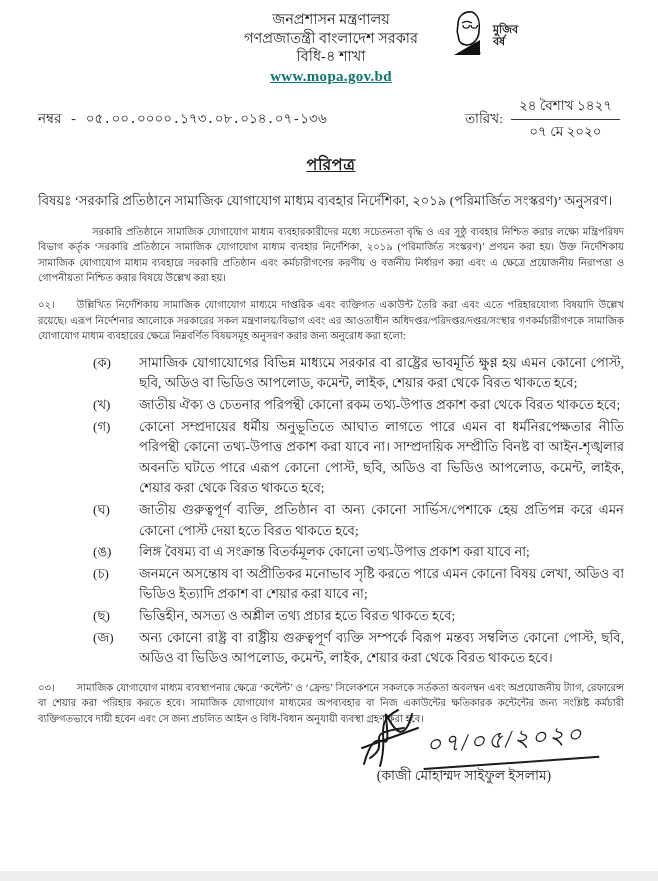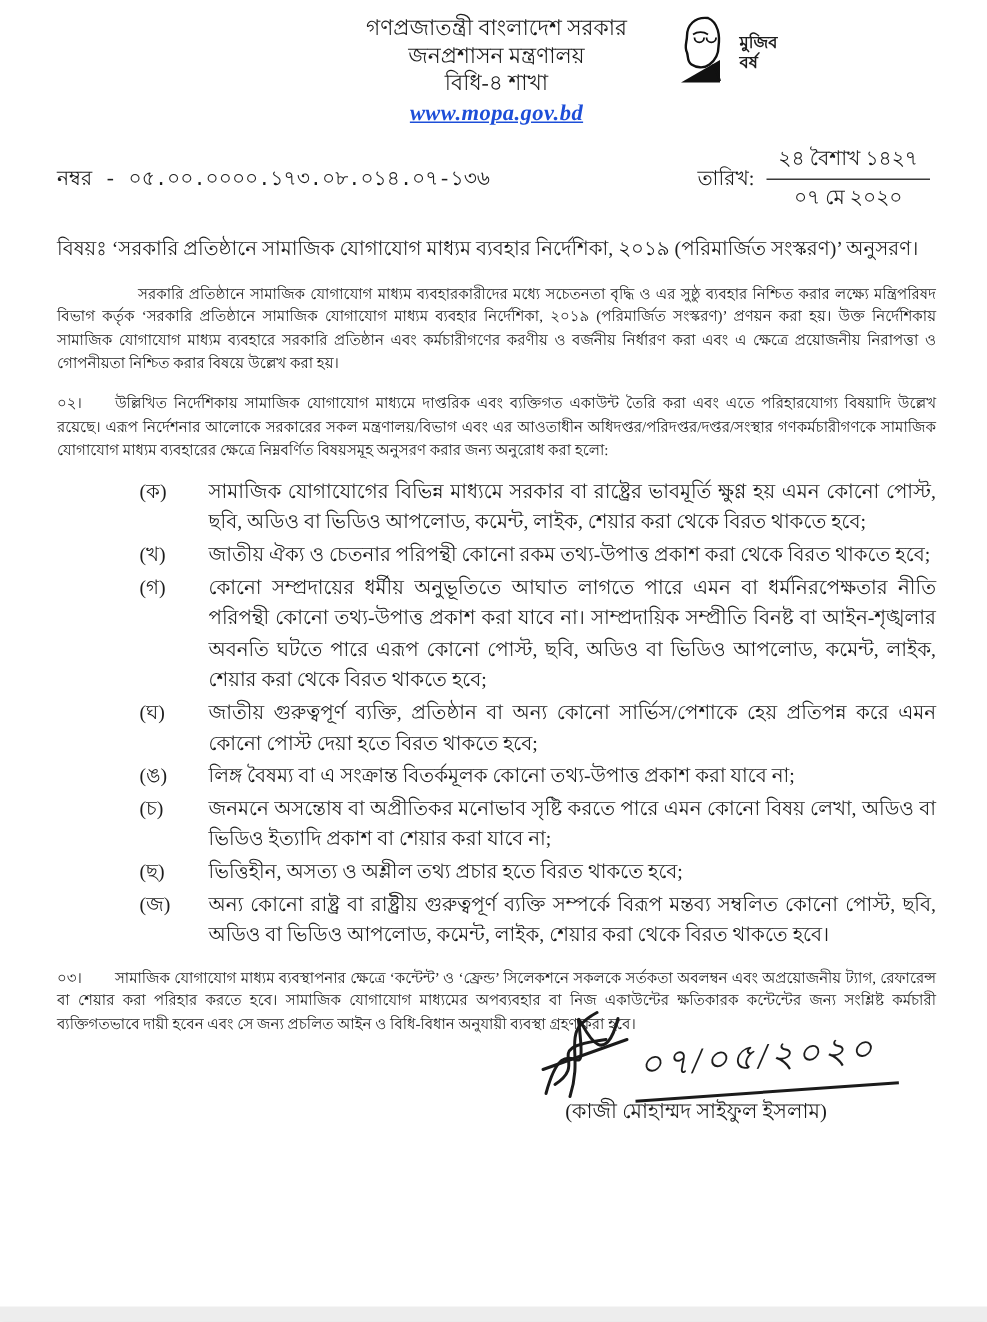--- a/index.html
+++ b/index.html
@@ -9,21 +9,21 @@
     position:relative; width:658px; height:881px; margin:0 auto;
     background:#ffffff; color:#1d1d1d; overflow:hidden;
     box-shadow:0 0 4px rgba(0,0,0,.15);
   }
   .inner { padding:8px 34px 0 38px; }
 
   
   .doc-header { position:relative; text-align:center; padding-top:2px; }
   .hline { font-size:14.5px; line-height:1.28; }
   .website-link { display:inline-block; margin-top:2px; font-size:15px; font-weight:bold;
-    text-decoration:underline; color:#1d4ed8; letter-spacing:.3px;font-style:italic; }
+    text-decoration:underline; color:#0f766e; letter-spacing:.3px; }
   .logo { position:absolute; left:412px; top:2px; display:flex; align-items:center; gap:3px; }
   .logo-label { font-size:11px; font-weight:bold; line-height:1.1; text-align:left; }
 
   
   .meta-row { display:flex; justify-content:space-between; align-items:center; margin-top:10px; }
   .memo-number { font-size:13.5px;font-family:Liberation Mono, monospace; }
   .date-wrap { display:flex; align-items:center; gap:8px; margin-right:4px; }
   .date-label { font-size:13.5px;margin-left:32px; }
   .date-frac { text-align:center; font-size:13.5px; }
   .date-frac .top { padding:0 8px 1px; border-bottom:1.2px solid #3a3a3a; }
@@ -58,22 +58,22 @@
   
   .scan-edge { position:absolute; left:0; right:0; bottom:0; height:10px; background:#ededed; }
 </style>
 </head>
 <body>
 
 <div class="page">
   <div class="inner">
 
     <div class="doc-header">
+      <div class="hline">জনপ্রশাসন মন্ত্রণালয়</div>
       <div class="hline">গণপ্রজাতন্ত্রী বাংলাদেশ সরকার</div>
-      <div class="hline">জনপ্রশাসন মন্ত্রণালয়</div>
       <div class="hline">বিধি-৪ শাখা</div>
       <a class="website-link">www.mopa.gov.bd</a>
 
       <div class="logo">
         <span>
           <svg width="40" height="46" viewBox="0 0 40 46">
             <path d="M22 2 C13 1 8 7 8 14 C8 18 6 21 8 25 C9 28 8 31 11 33 C14 35 19 36 23 33 C27 30 29 26 29 21 C30 14 29 5 22 2 Z" fill="none" stroke="#111" stroke-width="1.6"></path>
             <path d="M12 13 C15 11 19 11 22 13 M13 15 a3.2 3.2 0 1 0 6.4 0 M21 15 a3.2 3.2 0 1 0 6.4 0" fill="none" stroke="#111" stroke-width="1.2"></path>
             <path d="M4 45 L30 45 L30 30 Z" fill="#111"></path>
             <path d="M25 33 C27 37 29 40 30 44" stroke="#111" stroke-width="1.4" fill="none"></path>
@@ -90,20 +90,21 @@
       <div class="memo-number">নম্বর - ০৫.০০.০০০০.১৭৩.০৮.০১৪.০৭-১৩৬</div>
       <div class="date-wrap">
         <span class="date-label">তারিখ:</span>
         <span class="date-frac">
           <div class="top">২৪ বৈশাখ ১৪২৭</div>
           <div class="bottom">০৭ মে ২০২০</div>
         </span>
       </div>
     </div>
 
+    <div class="circular-title">পরিপত্র</div>
     <div class="subject-line">বিষয়ঃ ‘সরকারি প্রতিষ্ঠানে সামাজিক যোগাযোগ মাধ্যম ব্যবহার নির্দেশিকা, ২০১৯ (পরিমার্জিত সংস্করণ)’ অনুসরণ।</div>
 
     <p class="para first">সরকারি প্রতিষ্ঠানে সামাজিক যোগাযোগ মাধ্যম ব্যবহারকারীদের মধ্যে সচেতনতা বৃদ্ধি ও এর সুষ্ঠু ব্যবহার নিশ্চিত করার লক্ষ্যে মন্ত্রিপরিষদ বিভাগ কর্তৃক ‘সরকারি প্রতিষ্ঠানে সামাজিক যোগাযোগ মাধ্যম ব্যবহার নির্দেশিকা, ২০১৯ (পরিমার্জিত সংস্করণ)’ প্রণয়ন করা হয়। উক্ত নির্দেশিকায় সামাজিক যোগাযোগ মাধ্যম ব্যবহারে সরকারি প্রতিষ্ঠান এবং কর্মচারীগণের করণীয় ও বর্জনীয় নির্ধারণ করা এবং এ ক্ষেত্রে প্রয়োজনীয় নিরাপত্তা ও গোপনীয়তা নিশ্চিত করার বিষয়ে উল্লেখ করা হয়।</p>
 
     <p class="para"><span class="para-num">০২।</span><span>উল্লিখিত নির্দেশিকায় সামাজিক যোগাযোগ মাধ্যমে দাপ্তরিক এবং ব্যক্তিগত একাউন্ট তৈরি করা এবং এতে পরিহারযোগ্য বিষয়াদি উল্লেখ রয়েছে। এরূপ নির্দেশনার আলোকে সরকারের সকল মন্ত্রণালয়/বিভাগ এবং এর আওতাধীন অধিদপ্তর/পরিদপ্তর/দপ্তর/সংস্থার গণকর্মচারীগণকে সামাজিক যোগাযোগ মাধ্যম ব্যবহারের ক্ষেত্রে নিম্নবর্ণিত বিষয়সমূহ অনুসরণ করার জন্য অনুরোধ করা হলো:</span></p>
 
     <div class="item-list">
       <div class="li-row">
         <span class="li-label">(ক)</span>
         <span class="li-text">সামাজিক যোগাযোগের বিভিন্ন মাধ্যমে সরকার বা রাষ্ট্রের ভাবমূর্তি ক্ষুণ্ণ হয় এমন কোনো পোস্ট, ছবি, অডিও বা ভিডিও আপলোড, কমেন্ট, লাইক, শেয়ার করা থেকে বিরত থাকতে হবে;</span>

